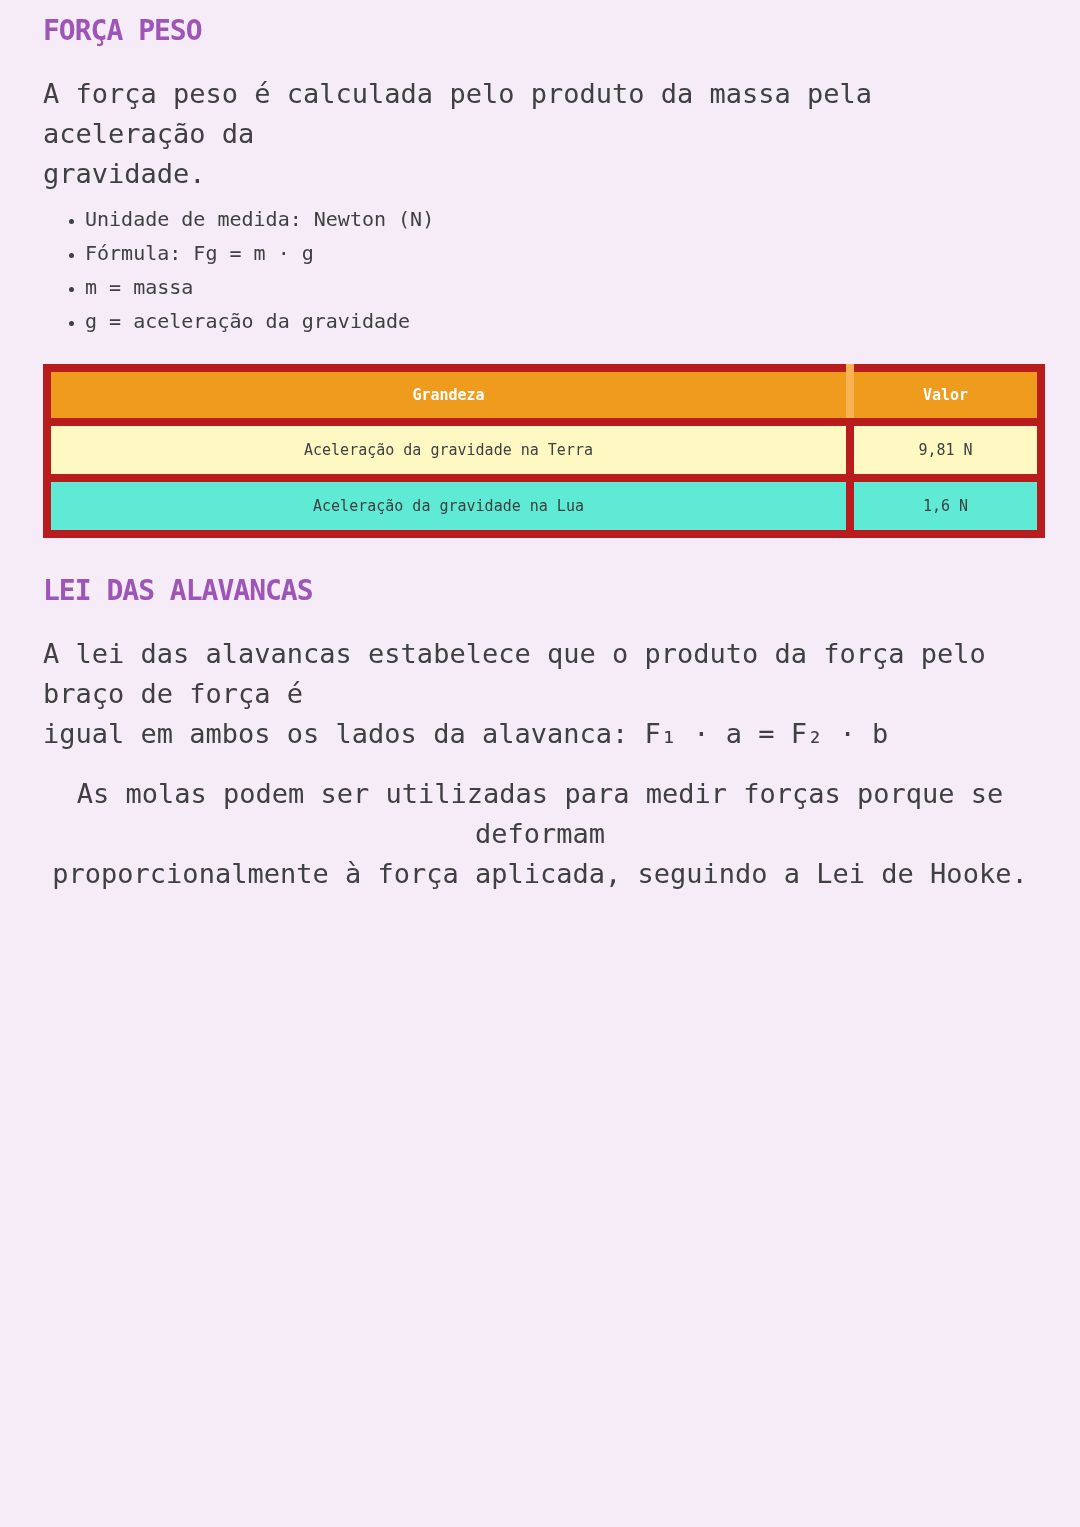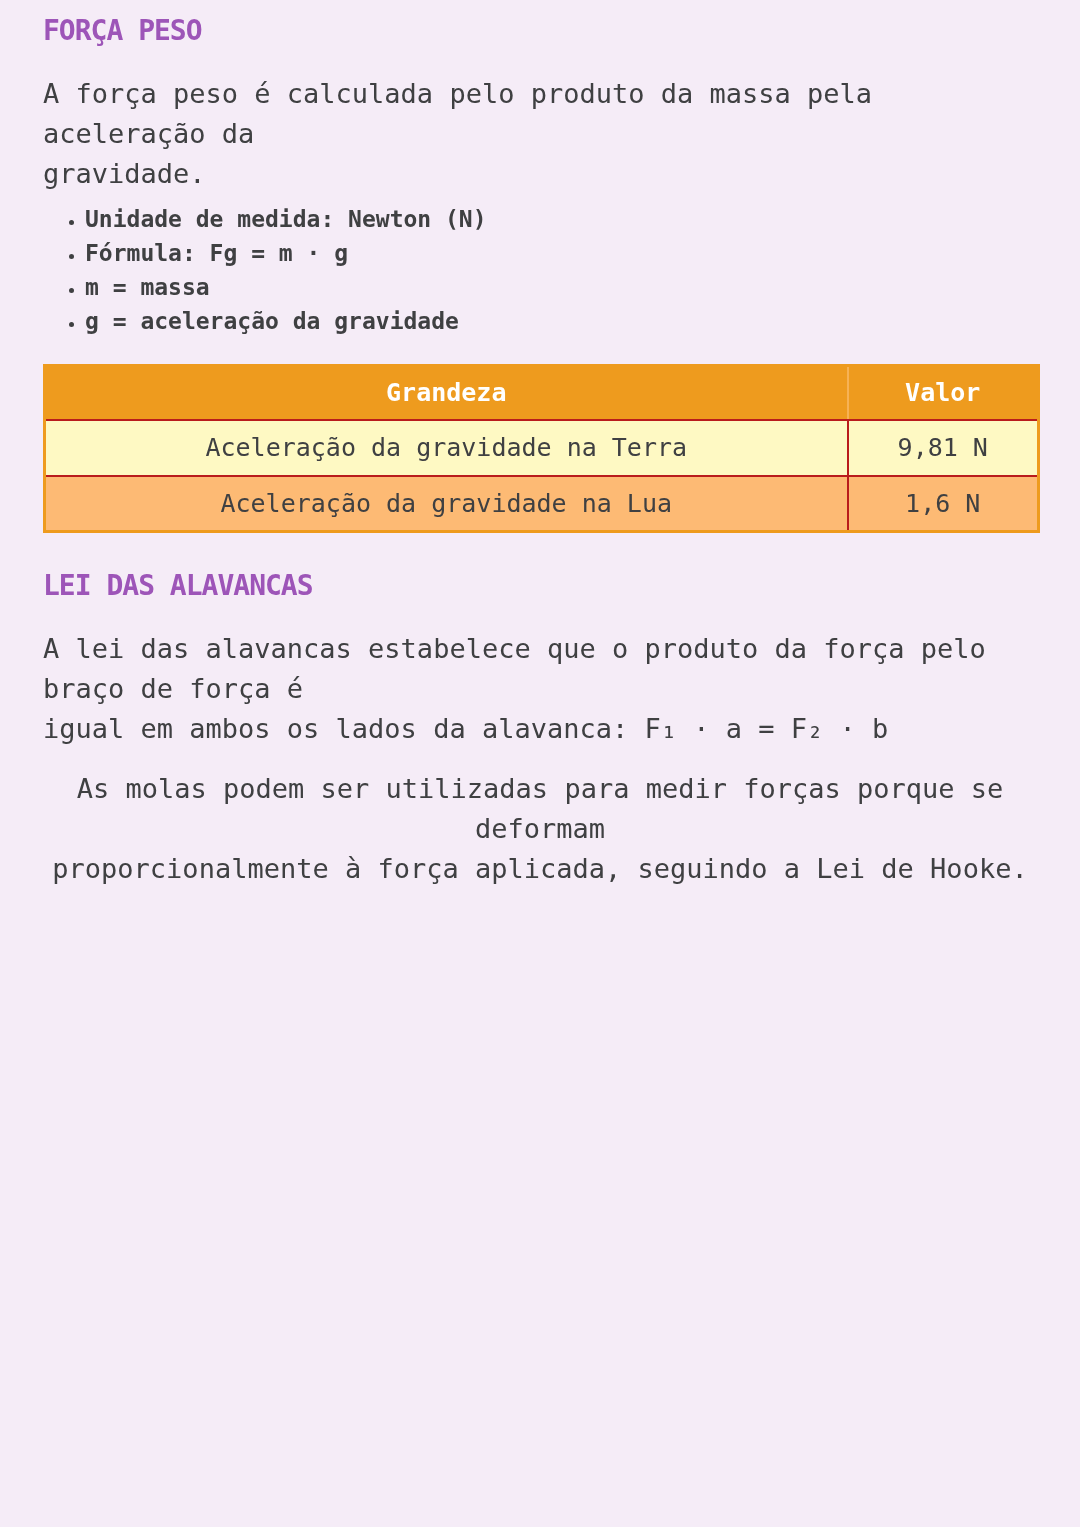--- a/index.html
+++ b/index.html
@@ -30,52 +30,51 @@
   .body-text {
     margin: 24px 0 0 0;
     font-size: 27px;
     line-height: 40px;
     white-space: pre-line;
   }
   .body-text.tight { margin-top: 20px; text-align: center; }
   .bullet-list {
     margin: 8px 0 0 0;
     padding: 0 0 0 42px;
-    font-size: 23px;
+    font-size: 20px;
     line-height: 34px;
     list-style: disc;
-    font-weight: bold;
   }
   .bullet-list li::marker { color: #3f4042; font-size: 15px; }
   .gravity-table {
     margin-top: 26px;
     width: 994px;
     border-collapse: collapse;
     border: 3px solid #ee9b1e;
     table-layout: fixed;
   }
   .gravity-table th, .gravity-table td {
-    border: 2px solid #b91c1c;
+    border: 8px solid #b91c1c;
     text-align: center;
-    font-size: 25px;
+    font-size: 15px;
     padding: 0;
   }
   .gravity-table th {
     background: #ee9b1e;
     color: #ffffff;
     font-weight: bold;
     height: 54px;
   }
   .gravity-table th:first-child { border-right-color: #f7b254; }
   .gravity-table th:last-child  { border-left-color: #f7b254; }
   .gravity-table td { height: 56px; font-weight: normal; }
   .col-grandeza { width: 803px; }
   .col-valor    { width: 191px; }
   .row-odd  td { background: #fef9c3; }
-  .row-even td { background: #fdba74; }
+  .row-even td { background: #5eead4; }
 </style>
 </head>
 <body>
 
 <div class="page">
 
   <h2 class="section-heading">FORÇA PESO</h2>
 
   <p class="body-text">A força peso é calculada pelo produto da massa pela aceleração da
 gravidade.</p>

